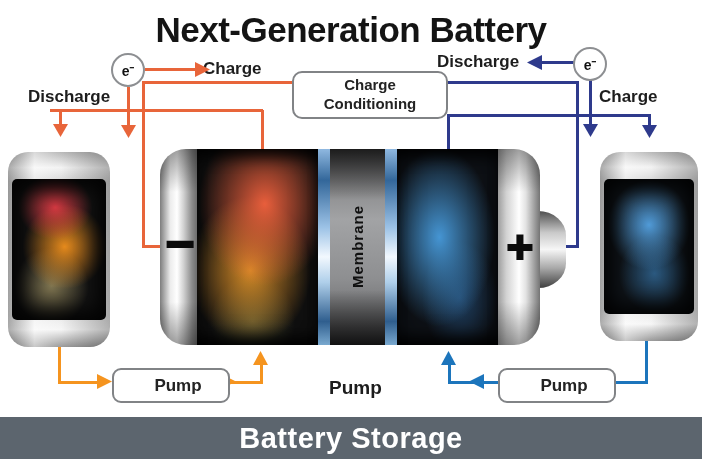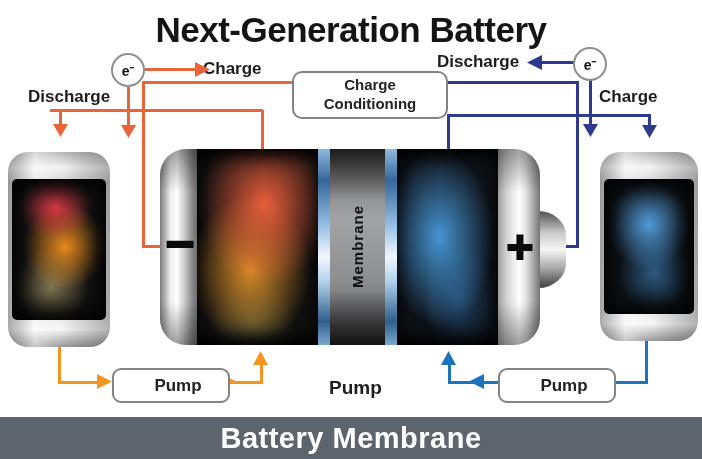--- a/index.html
+++ b/index.html
@@ -200,16 +200,16 @@
     <div class="cell cold" style="width:101px;"></div>
     <div class="cap right" style="width:42px;"></div>
   </div>
   <div class="terminal" style="left:161px;top:218px;width:38px;font-size:50px;line-height:52px;">−</div>
   <div class="terminal" style="left:499px;top:224px;width:42px;font-size:46px;line-height:46px;">+</div>
 
   <div class="wbox" style="left:112px;top:368px;width:100px;height:31px;font-size:17px;border-radius:9px;">Pump</div>
   <div class="wbox" style="left:498px;top:368px;width:100px;height:31px;font-size:17px;border-radius:9px;">Pump</div>
 
   <div class="banner">
-    <span>Battery Membrane</span>
+    <span>Battery Storage</span>
   </div>
 
 </div>
 
 </body></html>

